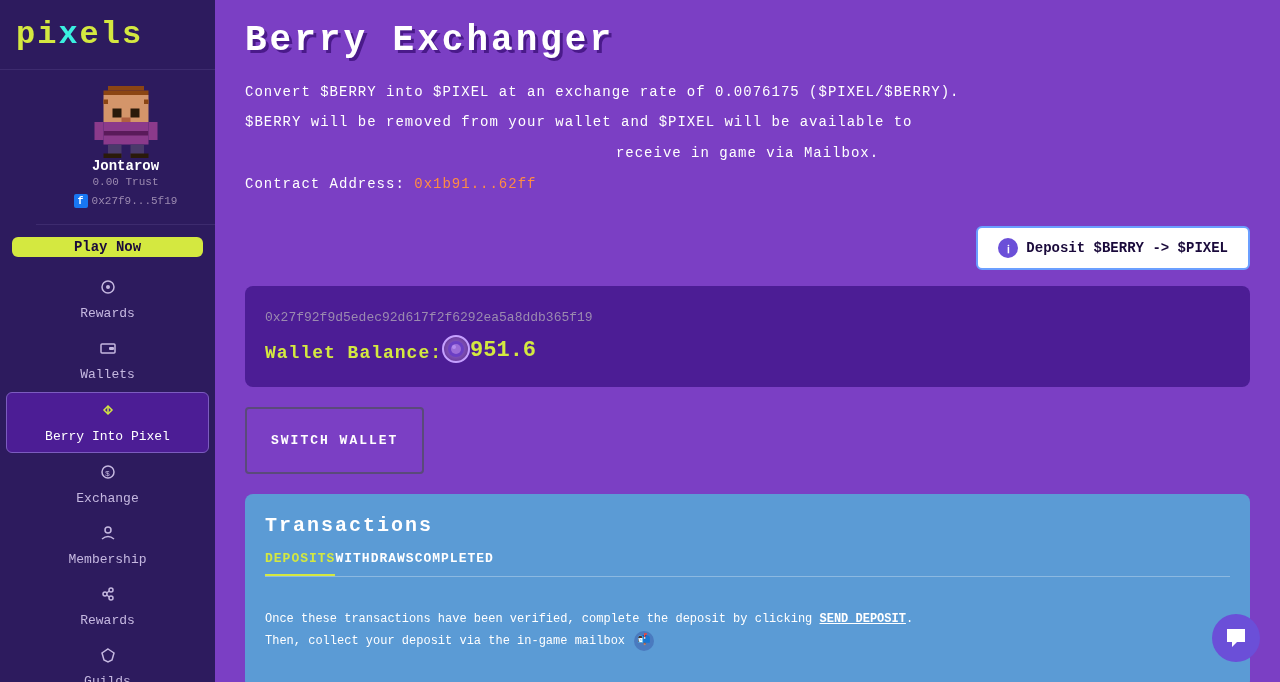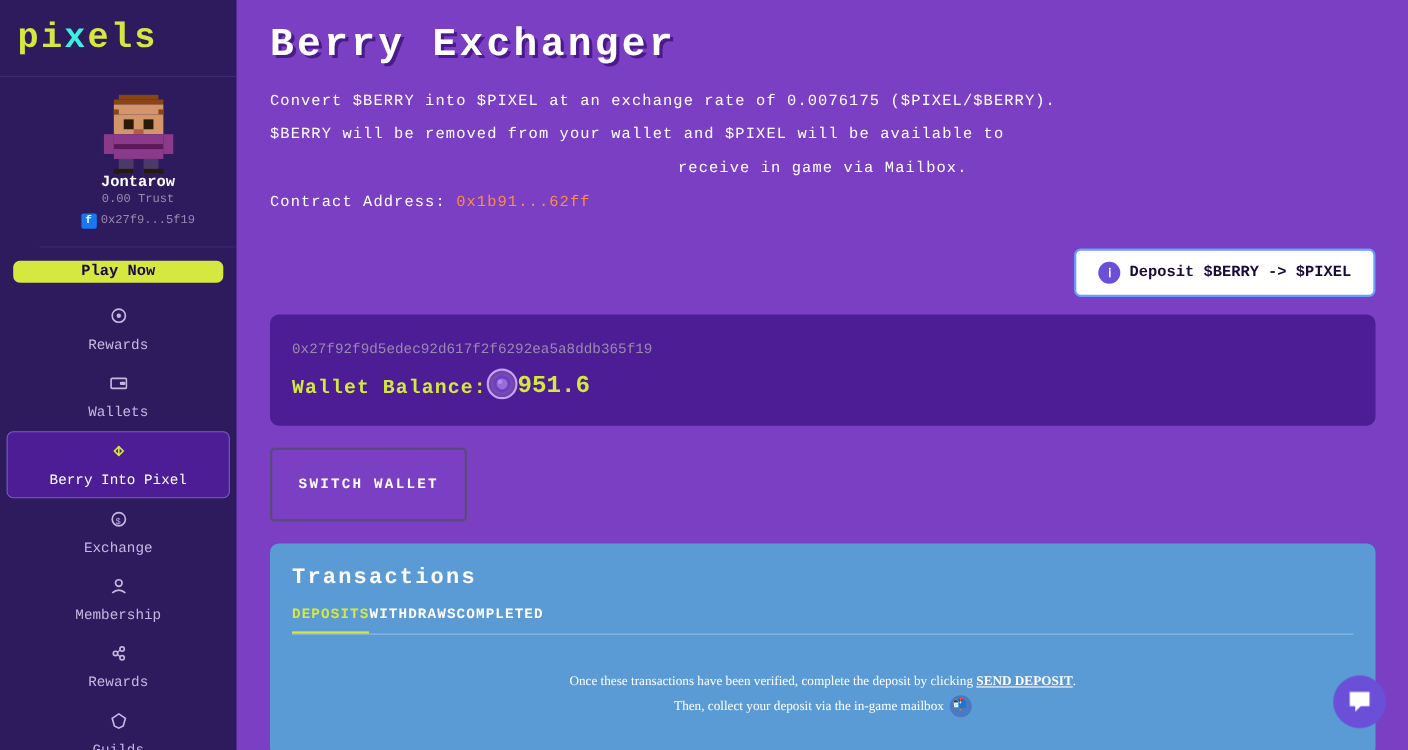--- a/index.html
+++ b/index.html
@@ -312,23 +312,23 @@
     }
 
     .tab.active {
       border-bottom: 2px solid #d4e840;
       color: #d4e840;
     }
 
     .transactions-info {
       color: white;
       font-size: 12px;
-      text-align: center;
+      text-align: left;
       padding: 16px 0;
-      font-family: Liberation Serif, serif;
+      font-family: Liberation Mono, monospace;
       line-height: 1.8;
     }
 
     .send-deposit-link {
       color: white;
       font-weight: bold;
       text-decoration: underline;
     }
 
     .mailbox-icon {

